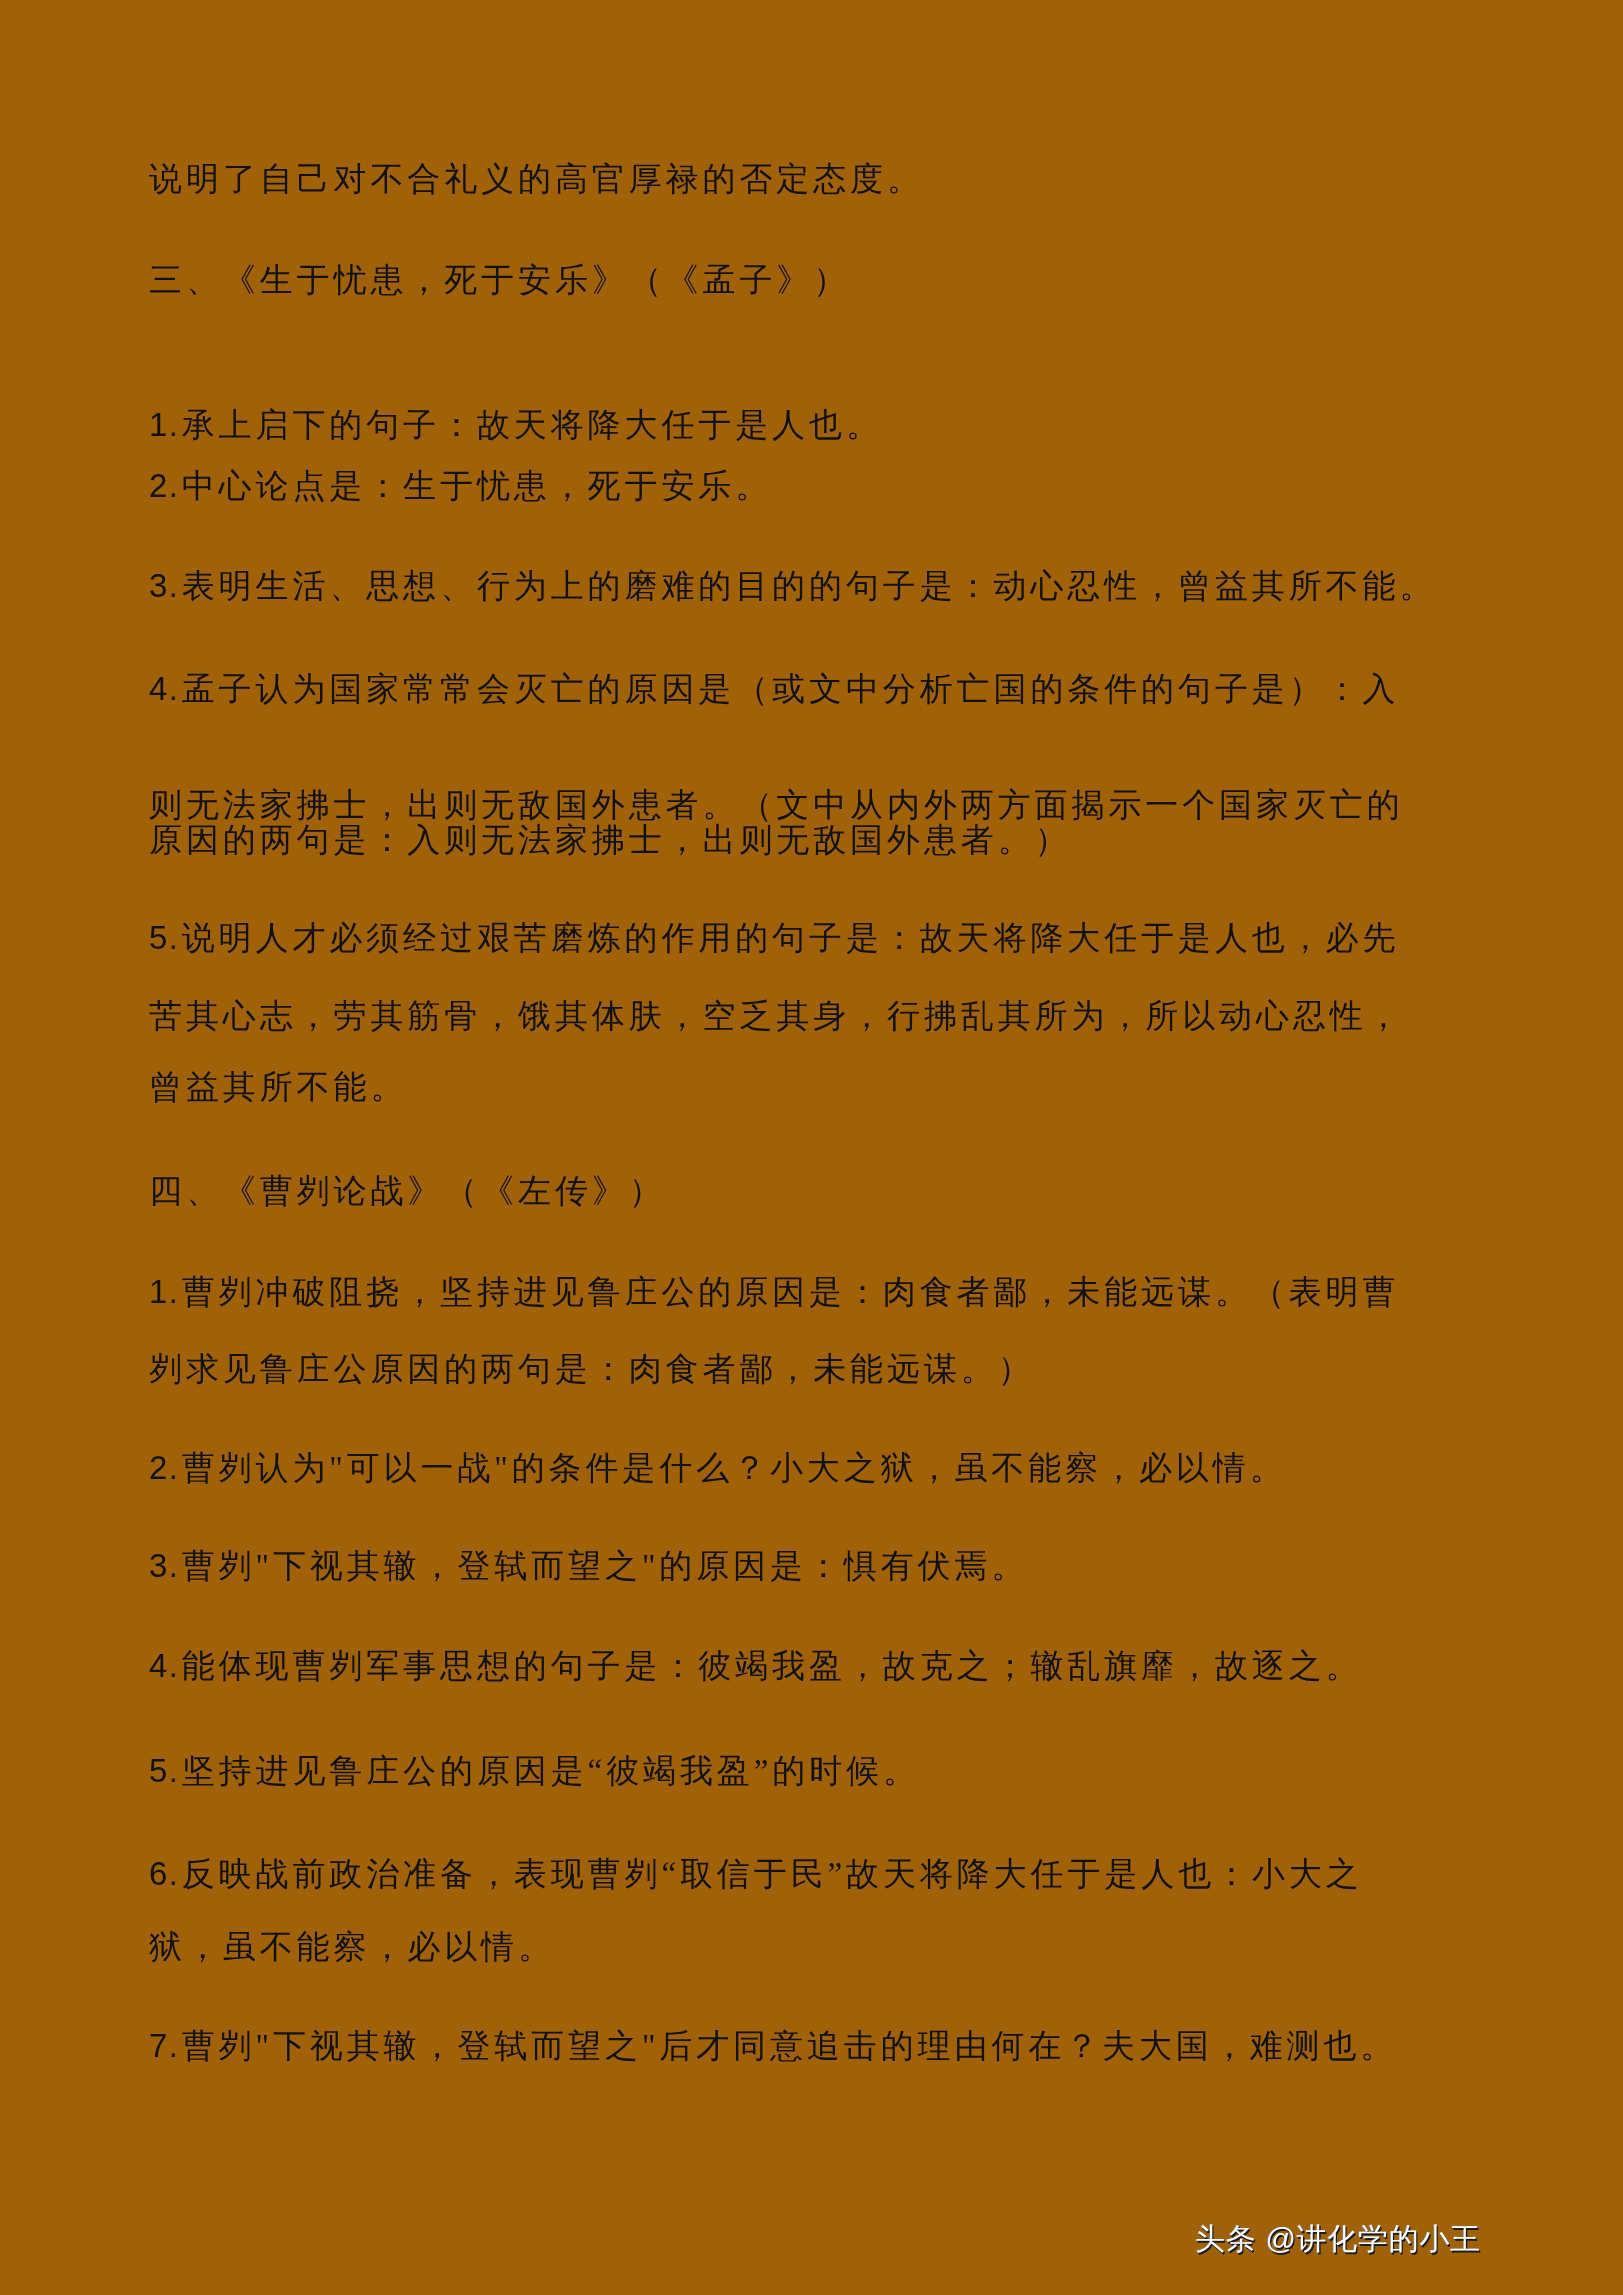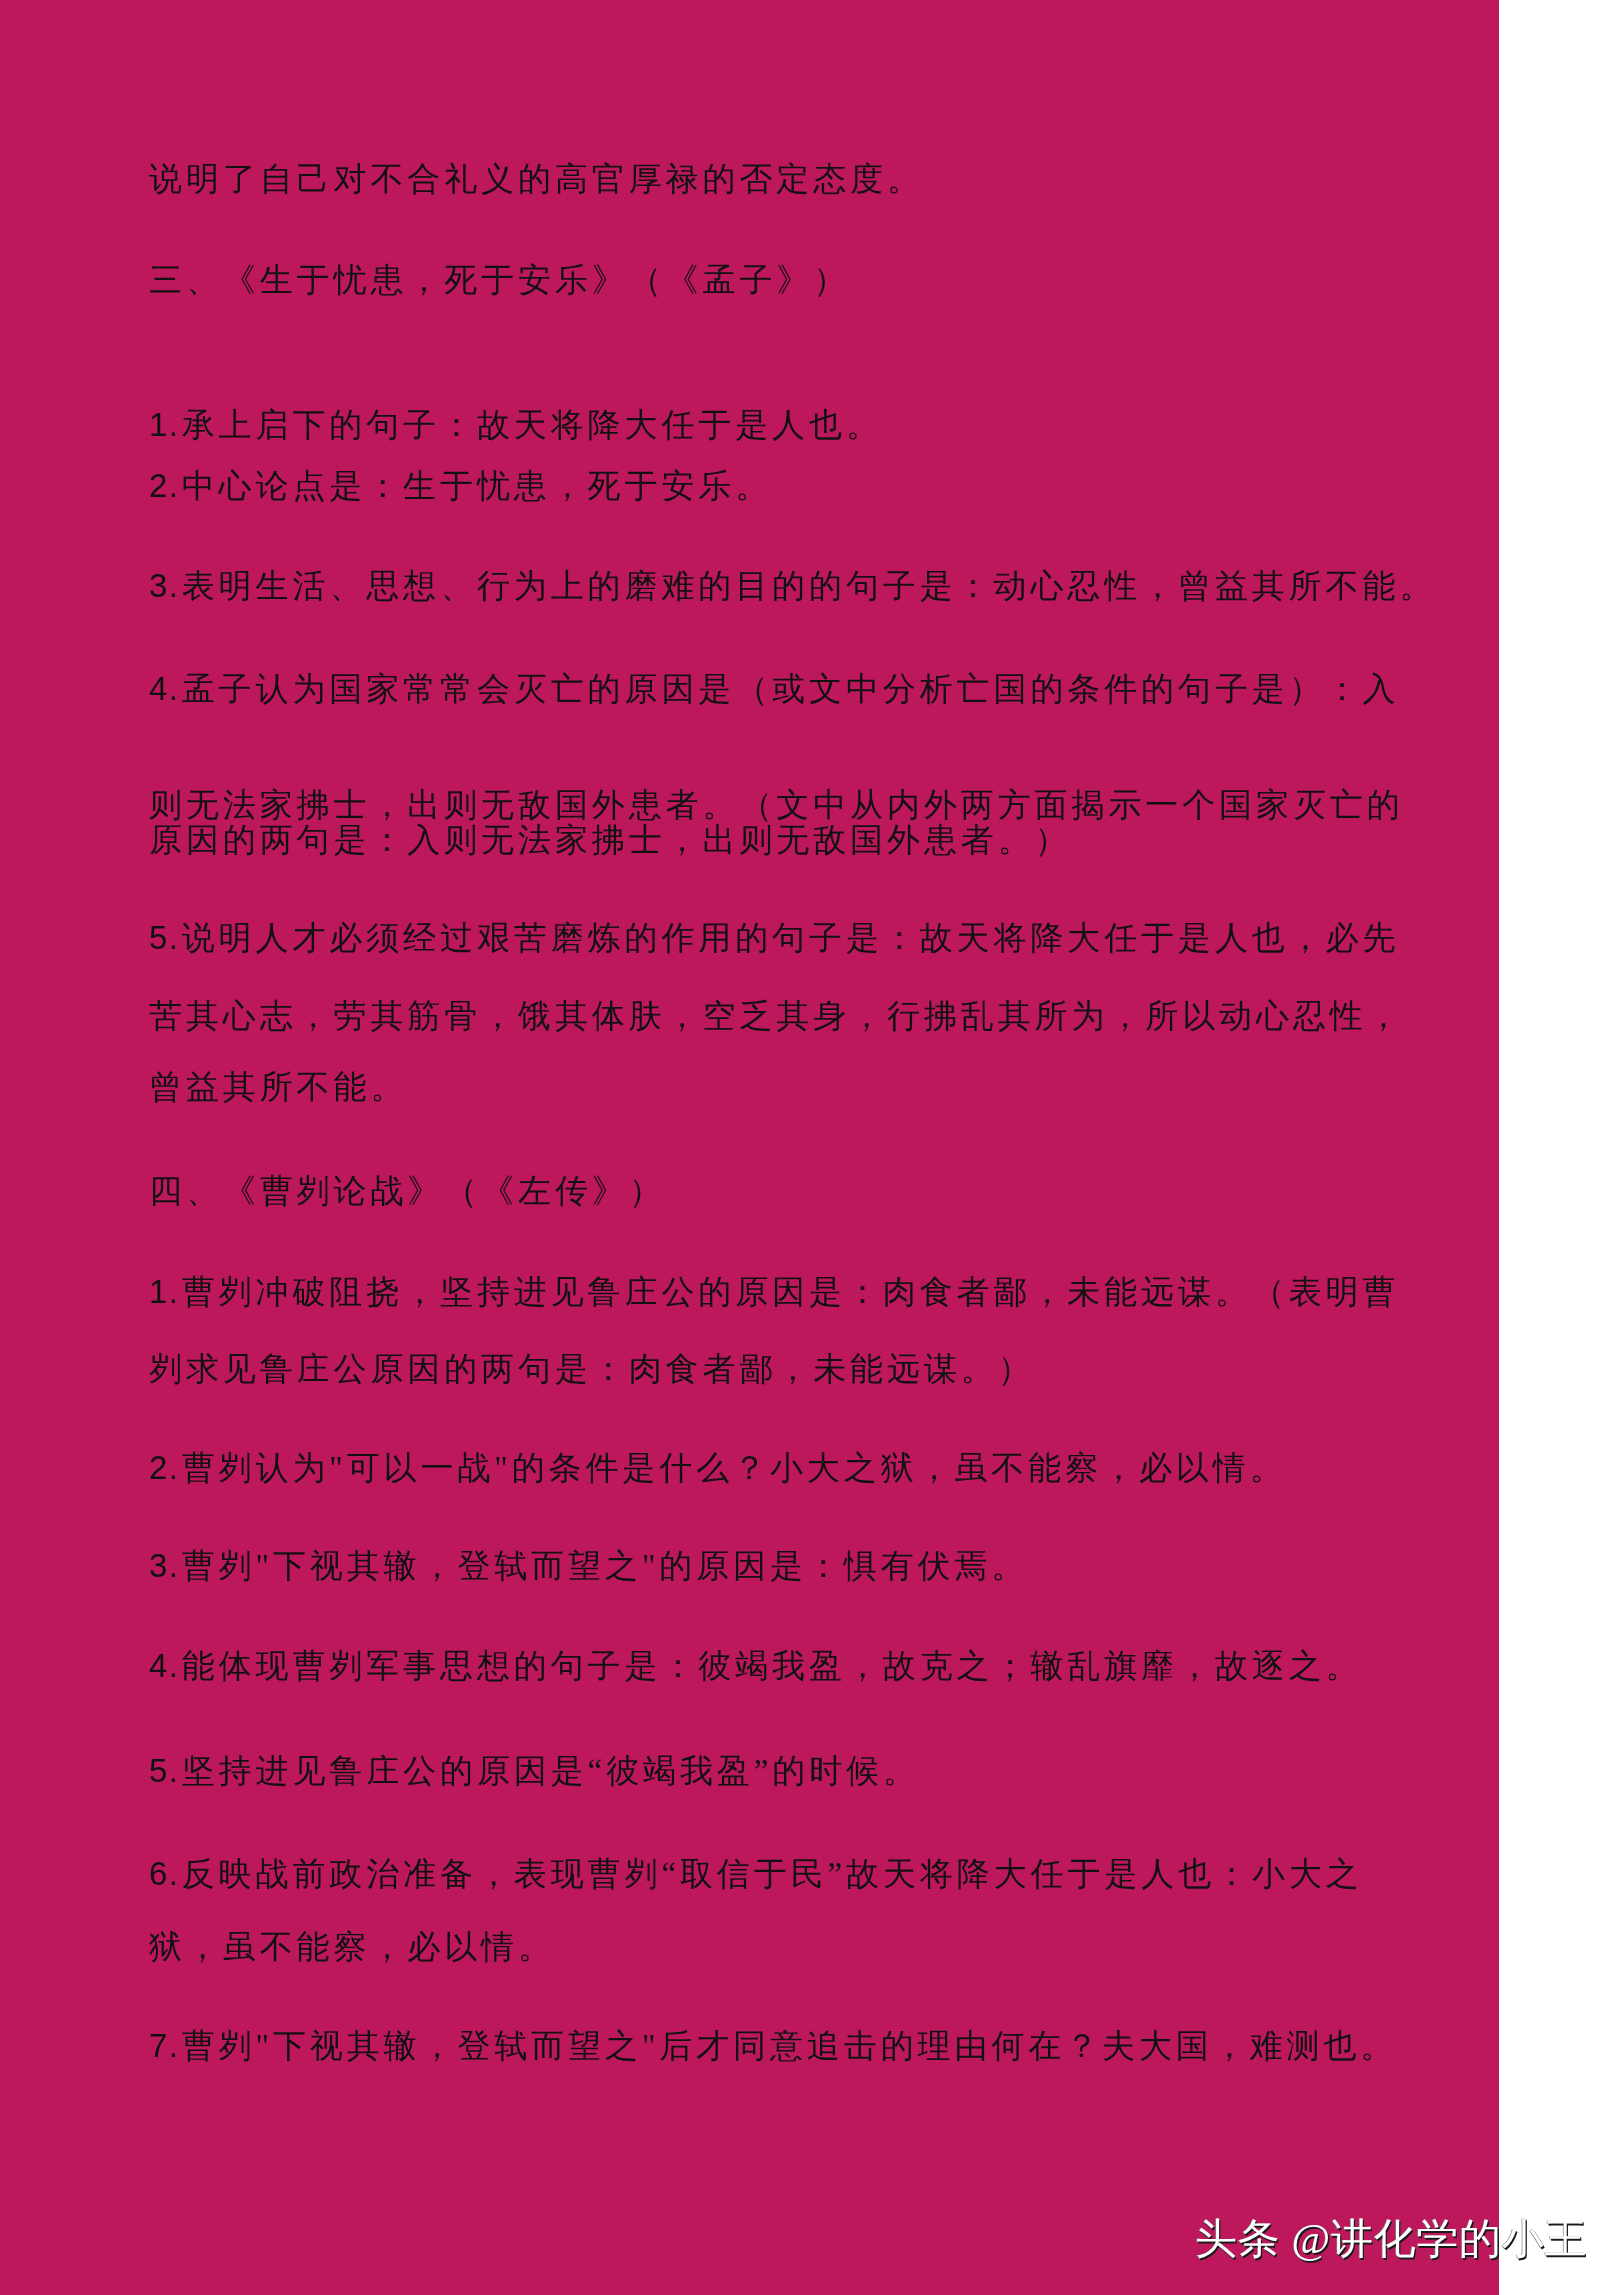--- a/index.html
+++ b/index.html
@@ -11,22 +11,22 @@
     width: 1623px;
     height: 2295px;
     position: relative;
     overflow: hidden;
     color: #111111;
     font-family: "Liberation Serif", "DejaVu Serif", serif;
   }
   .page {
     position: absolute;
     left: 0; top: 0;
-    width: 1499px; height: 2295px;
-    background: #be185d;
+    width: 1623px; height: 2295px;
+    background: #a16207;
   }
   .line {
     position: absolute;
     left: 149px;
     height: 46px;
     line-height: 46px;
     font-size: 33px;
     letter-spacing: 3.9px;
     white-space: nowrap;
     color: #111111;
@@ -35,22 +35,22 @@
     font-family: "Liberation Sans", "DejaVu Sans", sans-serif;
     letter-spacing: 1.3px;
     margin-right: 2.6px;
   }
   .watermark {
     position: absolute;
     left: 1195px;
     top: 2216px;
     height: 46px;
     line-height: 46px;
-    font-size: 42px;
-    font-family: Liberation Serif, serif;
+    font-size: 30px;
+    font-family: Liberation Sans, sans-serif;
     color: #ffffff;
     white-space: nowrap;
     text-shadow: 1.3px 2px 0 #1a1a1a, 0.7px 0.7px 0 #333333, -0.7px 0 0 #888888;
     letter-spacing: 0.7px;
   }
 </style>
 </head>
 <body>
 
 <div class="page">

